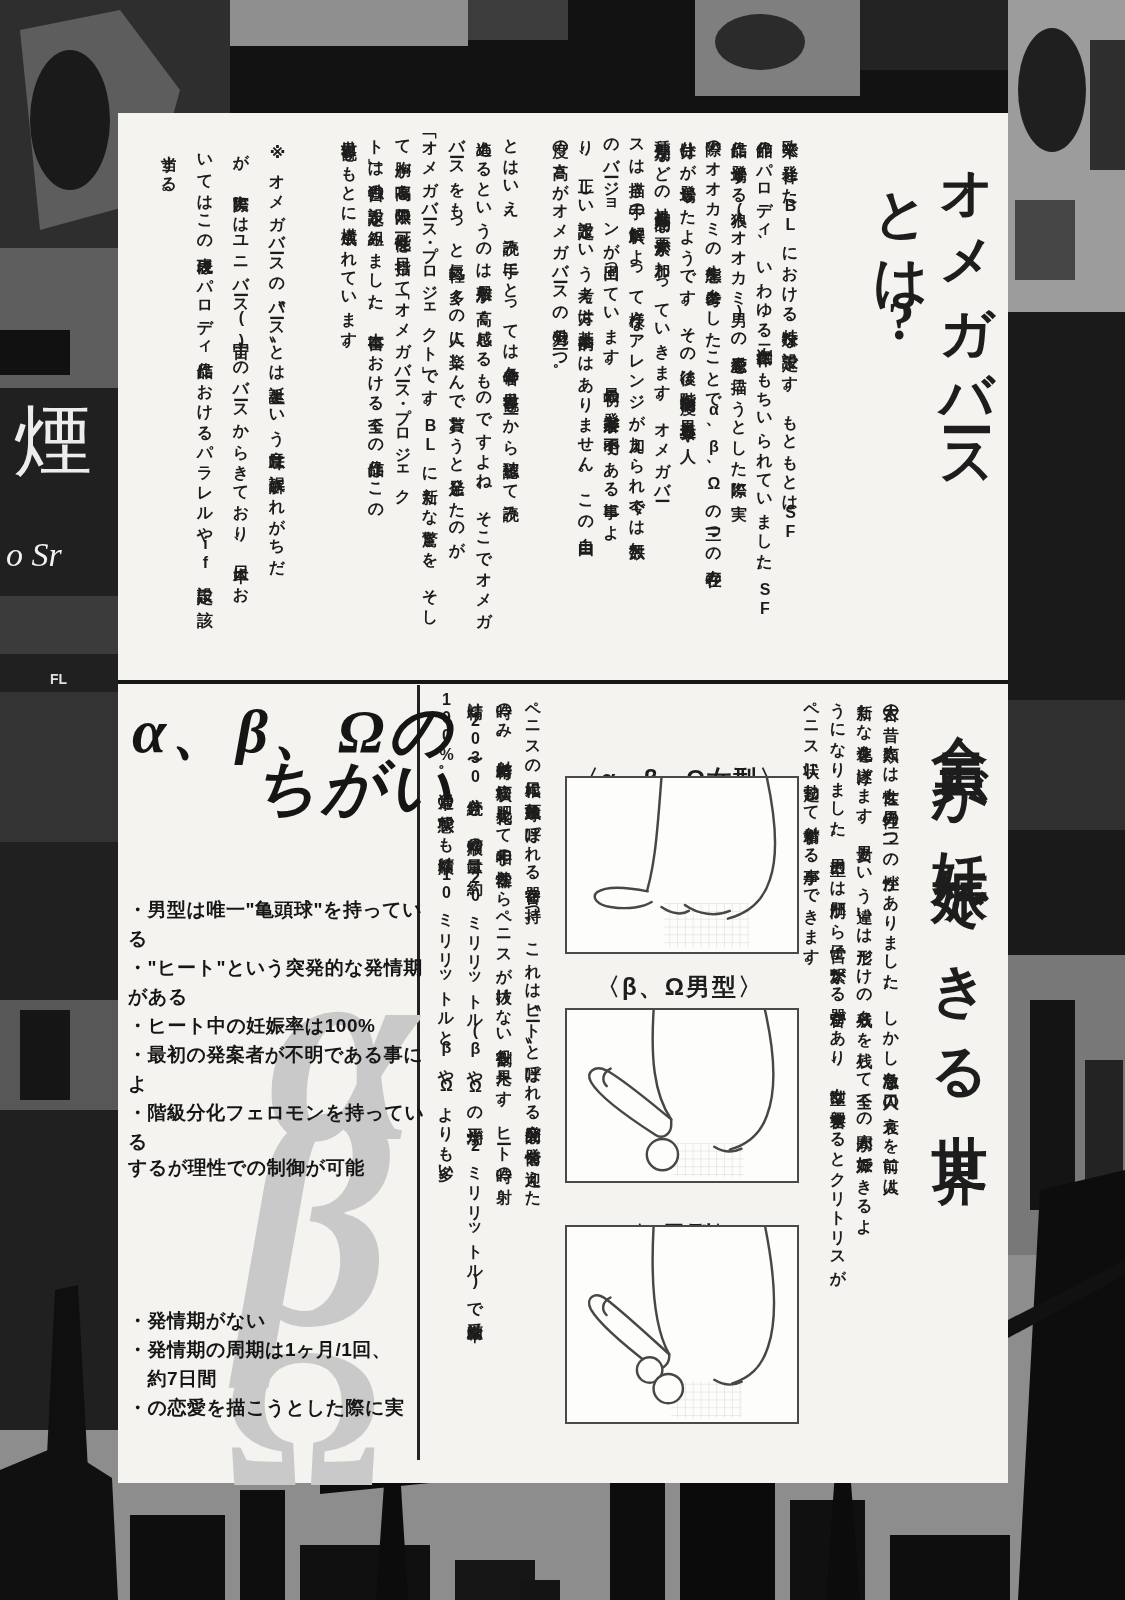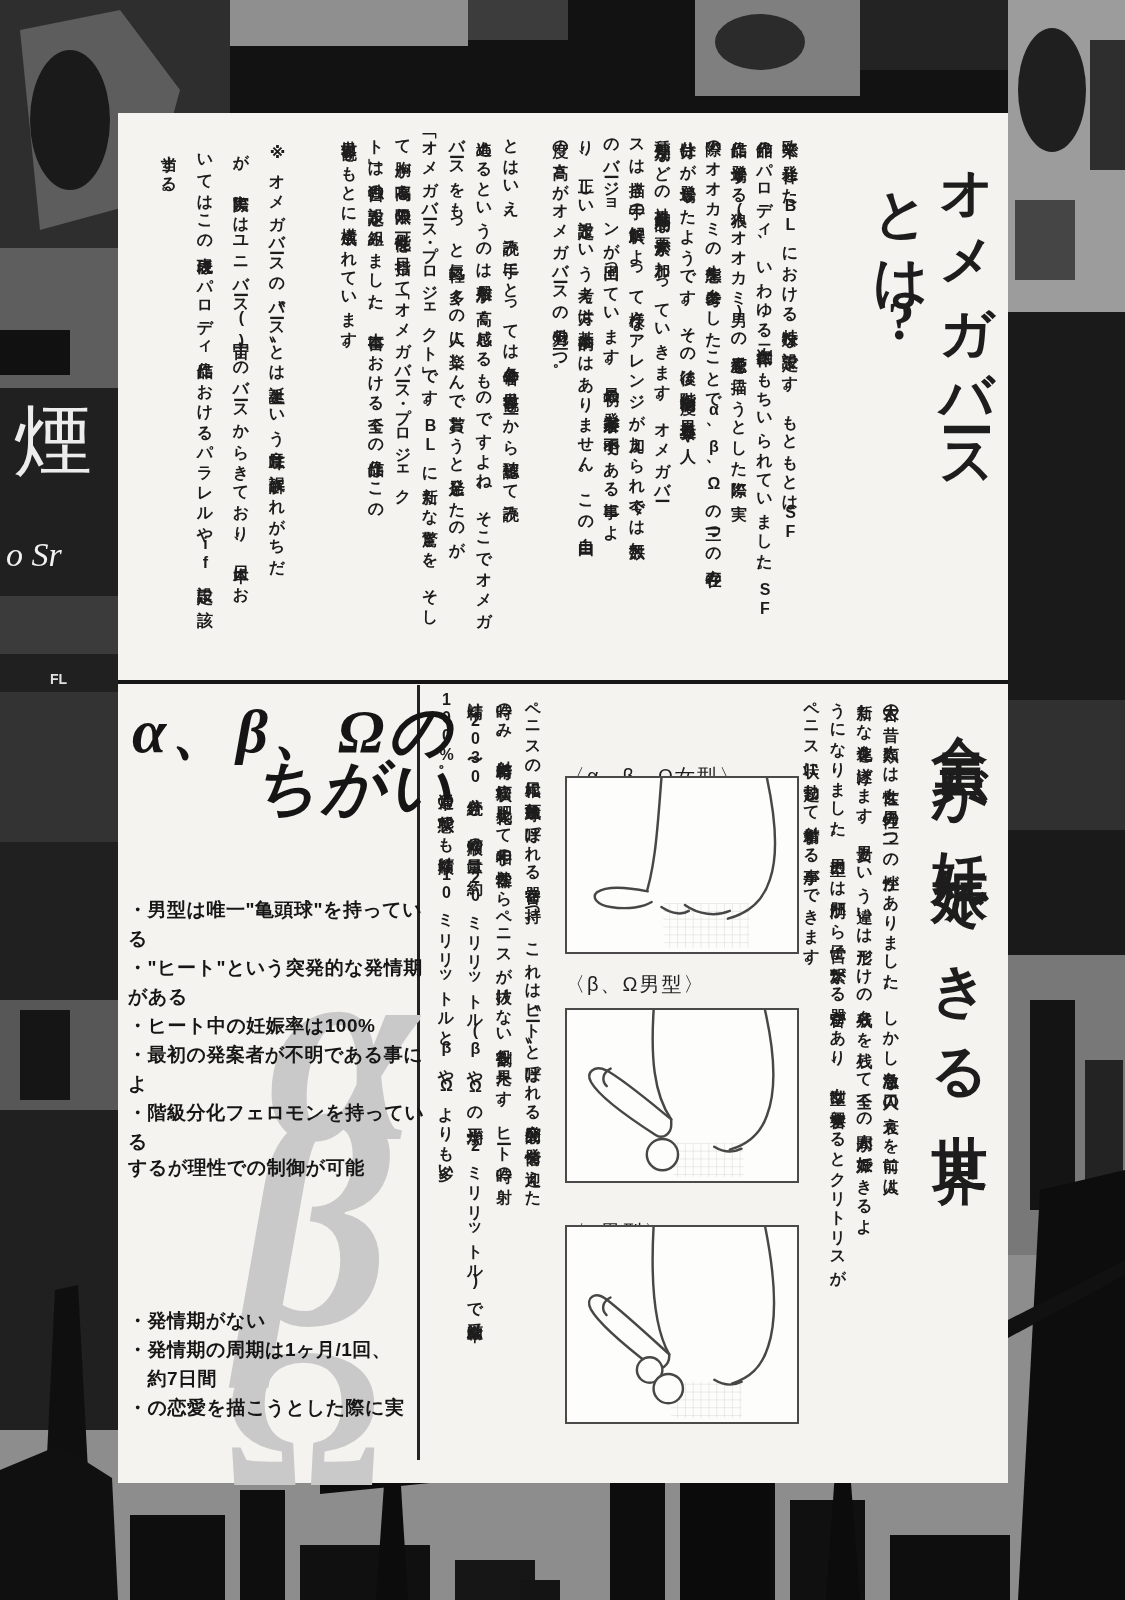--- a/index.html
+++ b/index.html
@@ -29,22 +29,22 @@
   #h-divider{position:absolute;left:0;top:567px;width:890px;height:4px;background:#161616;}
   #v-divider{position:absolute;left:299px;top:572px;width:3px;height:775px;background:#222;}
 
   .world-title{top:577px;right:8px;height:765px;
     font-family:"Liberation Serif","DejaVu Serif",serif;
     font-size:56px;line-height:80px;letter-spacing:18px;font-weight:700;}
   .world-para{top:578px;right:104px;height:762px;font-size:16px;line-height:26.5px;letter-spacing:1.5px;}
   .anatomy-para{top:578px;right:460px;height:768px;font-size:16px;line-height:29px;letter-spacing:1.2px;}
 
   .diagram{position:absolute;left:447px;width:230px;}
-  .diagram-label{position:absolute;left:447px;width:230px;text-align:left;
-    font-size:20px;font-weight:400;letter-spacing:2px;color:#1d1d1d;}
+  .diagram-label{position:absolute;left:447px;width:230px;text-align:center;
+    font-size:24px;font-weight:700;letter-spacing:2px;color:#1d1d1d;}
   .diagram-box{border:2px solid #4a4a4a;background:#fdfdfb;}
   #diag1-label{top:650px;} #diag1{top:663px;height:174px;}
   #diag2-label{top:858px;} #diag2{top:895px;height:171px;}
   #diag3-label{top:1073px;margin-top:33px;} #diag3{top:1112px;height:195px;}
   .diagram svg{display:block;}
 
   .diff-heading{position:absolute;left:14px;top:590px;z-index:2;
     font-family:"Liberation Serif","DejaVu Serif",serif;font-style:italic;font-weight:700;
     font-size:62px;line-height:56px;letter-spacing:4px;color:#151515;text-align:right;}
   .trait-list{position:absolute;left:10px;width:300px;z-index:2;

